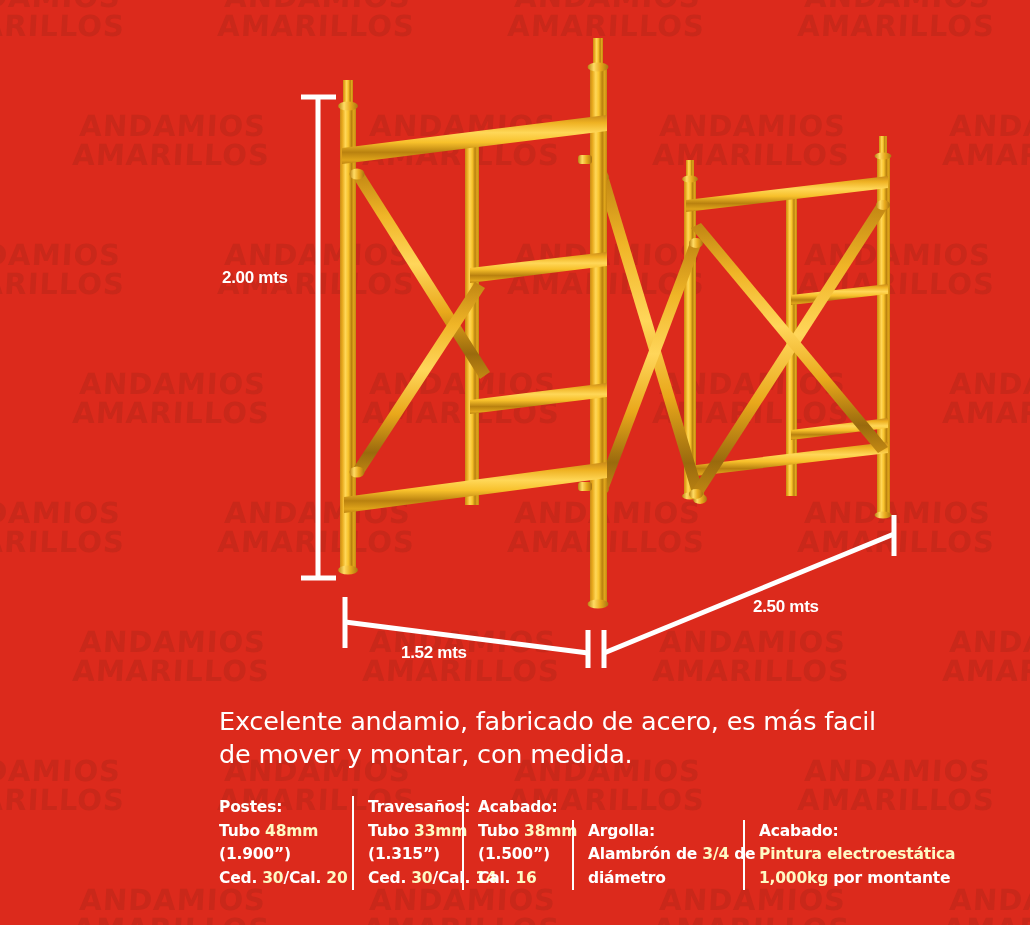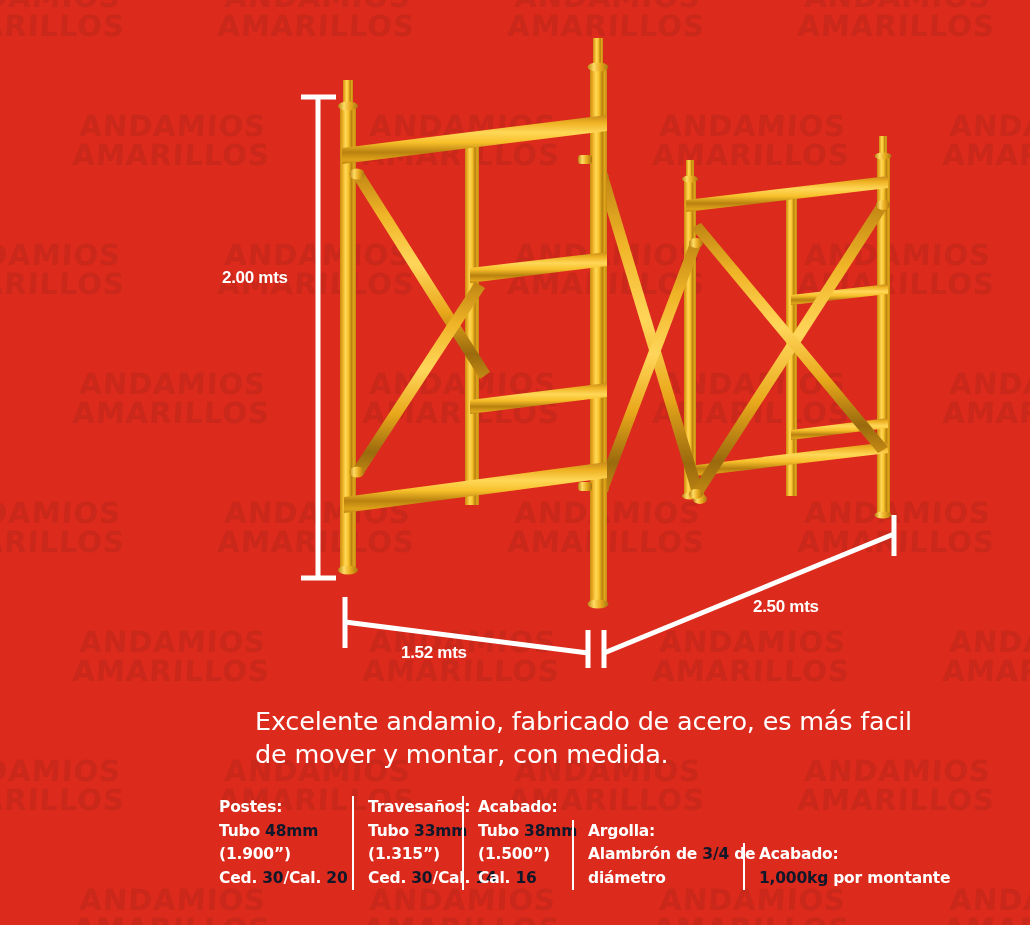--- a/index.html
+++ b/index.html
@@ -46,21 +46,20 @@
 
   
   #desc{
     position:absolute;left:219px;top:705px;width:680px;
     color:#ffffff;
     font-family:"DejaVu Sans", sans-serif;
     font-size:25.5px;
     line-height:33px;
     font-weight:400;
     letter-spacing:-0.2px;
-    margin-left:36px;
   }
   #desc div{white-space:nowrap;}
 
   
   #specs{
     position:absolute;left:219px;top:798px;width:790px;height:92px;
     display:flex;align-items:flex-end;
   }
   .spec-col{
     position:relative;
@@ -71,21 +70,21 @@
     font-weight:bold;
     letter-spacing:-0.2px;
     padding-right:10px;
     box-sizing:border-box;
   }
   .spec-col + .spec-col{
     border-left:2px solid #ffffff;
     padding-left:14px;
   }
   .spec-line{white-space:nowrap;}
-  .hi{color:#0f172a;}
+  .hi{color:#fef9c3;}
   .lbl{font-weight:bold;}
 </style>
 </head>
 <body>
 
 <div id="stage">
 
   <div id="watermark">
       <div class="wm" style="left: -73px; top: -17px; width: 200px;">
         <div>ANDAMIOS</div>
@@ -376,17 +375,18 @@
         <div class="spec-line"><span>(1.500”)</span></div>
         <div class="spec-line"><span>Cal. </span><span class="hi">16</span></div>
       </div>
       <div class="spec-col" style="width: 171px;">
         <div class="spec-line lbl">Argolla:</div>
         <div class="spec-line"><span>Alambrón de </span><span class="hi">3/4</span><span> de</span></div>
         <div class="spec-line"><span>diámetro</span></div>
       </div>
       <div class="spec-col" style="width: 210px;">
         <div class="spec-line lbl">Acabado:</div>
+        <div class="spec-line"><span class="hi">Pintura electroestática</span></div>
         <div class="spec-line"><span class="hi">1,000kg</span><span> por montante</span></div>
       </div>
     </div>
 
 </div>
 
 </body></html>

